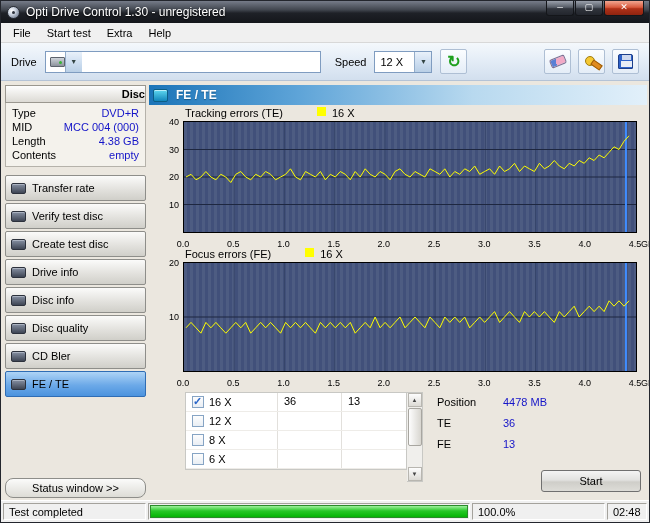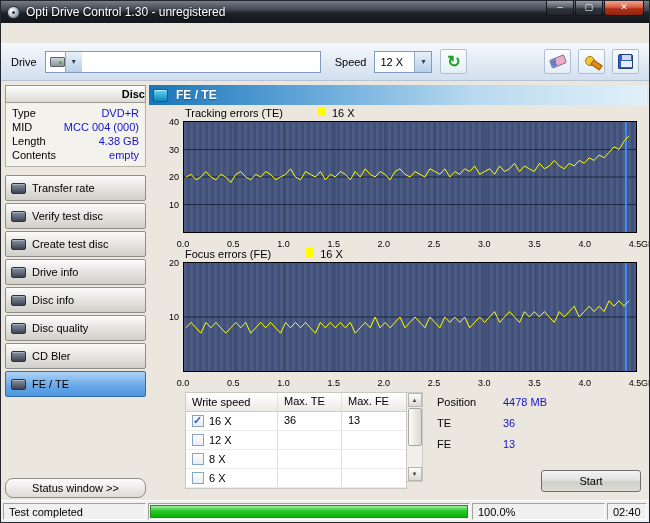--- a/index.html
+++ b/index.html
@@ -153,20 +153,26 @@
   <div class="titlebar">
     <span class="app-icon"></span>
     <span class="title-text">Opti Drive Control 1.30 - unregistered</span>
   </div>
   <div class="winbtns">
     <div class="winbtn minimize"></div>
     <div class="winbtn maximize"></div>
     <div class="winbtn close"></div>
   </div>
 
+  <div class="menubar">
+    <span class="menu-item">File</span>
+    <span class="menu-item">Start test</span>
+    <span class="menu-item">Extra</span>
+    <span class="menu-item">Help</span>
+  </div>
 
   <div class="toolbar">
     <span class="tb-label">Drive</span>
     <div class="combo drive">
       <span class="drive-glyph"></span>
       <span class="combo-arrow"></span>
     </div>
     <span class="tb-label" style="margin-left:6px">Speed</span>
     <div class="combo speed">
       <span class="combo-text">12 X</span>
@@ -334,25 +340,20 @@
           <span style="left: 290.333px;">3.0</span>
           <span style="left: 340.556px;">3.5</span>
           <span style="left: 390.778px;">4.0</span>
           <span style="left: 441px;">4.5</span>
           <span class="xunit" style="left: 458px;">GB</span>
         </div>
     </div>
 
     <div class="bottom">
       <div class="results-table">
-        <div class="rt-header">
-          <div class="cell c-speed">Write speed</div>
-          <div class="cell c-te">Max. TE</div>
-          <div class="cell c-fe">Max. FE</div>
-        </div>
         <div class="rt-row">
           <div class="cell c-speed">
             <span class="checkbox checked"></span>
             <span>16 X</span>
           </div>
           <div class="cell c-te">36</div>
           <div class="cell c-fe">13</div>
         </div>
         <div class="rt-row">
           <div class="cell c-speed">
@@ -403,16 +404,16 @@
       </div>
     </div>
   </div>
 
   <div class="statusbar">
     <div class="sb-sec sb-status">Test completed</div>
     <div class="sb-sec sb-progress">
       <div class="progress-fill" style="width: 100%;"></div>
     </div>
     <div class="sb-sec sb-percent">100.0%</div>
-    <div class="sb-sec sb-time">02:40</div>
+    <div class="sb-sec sb-time">02:48</div>
   </div>
 
 </div>
 
 </body></html>

